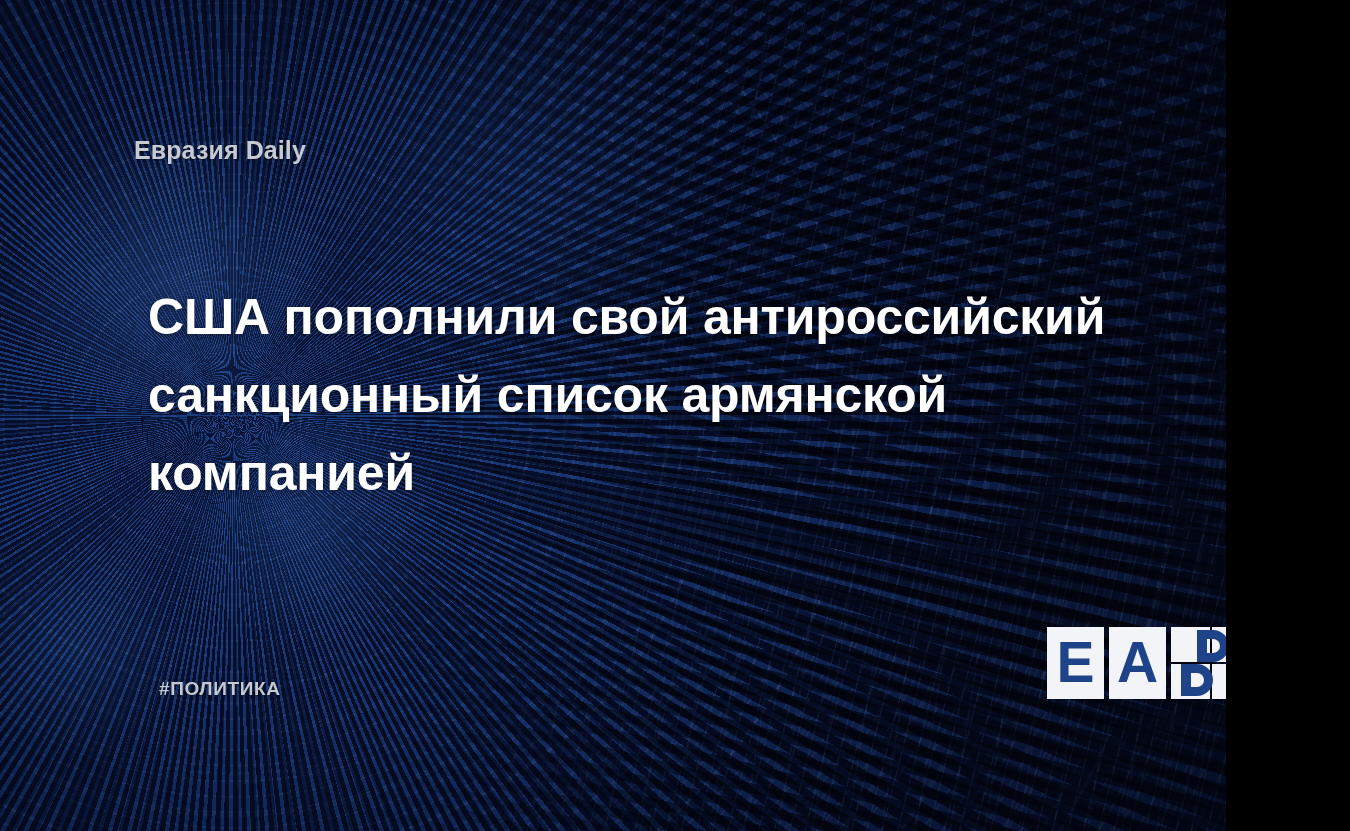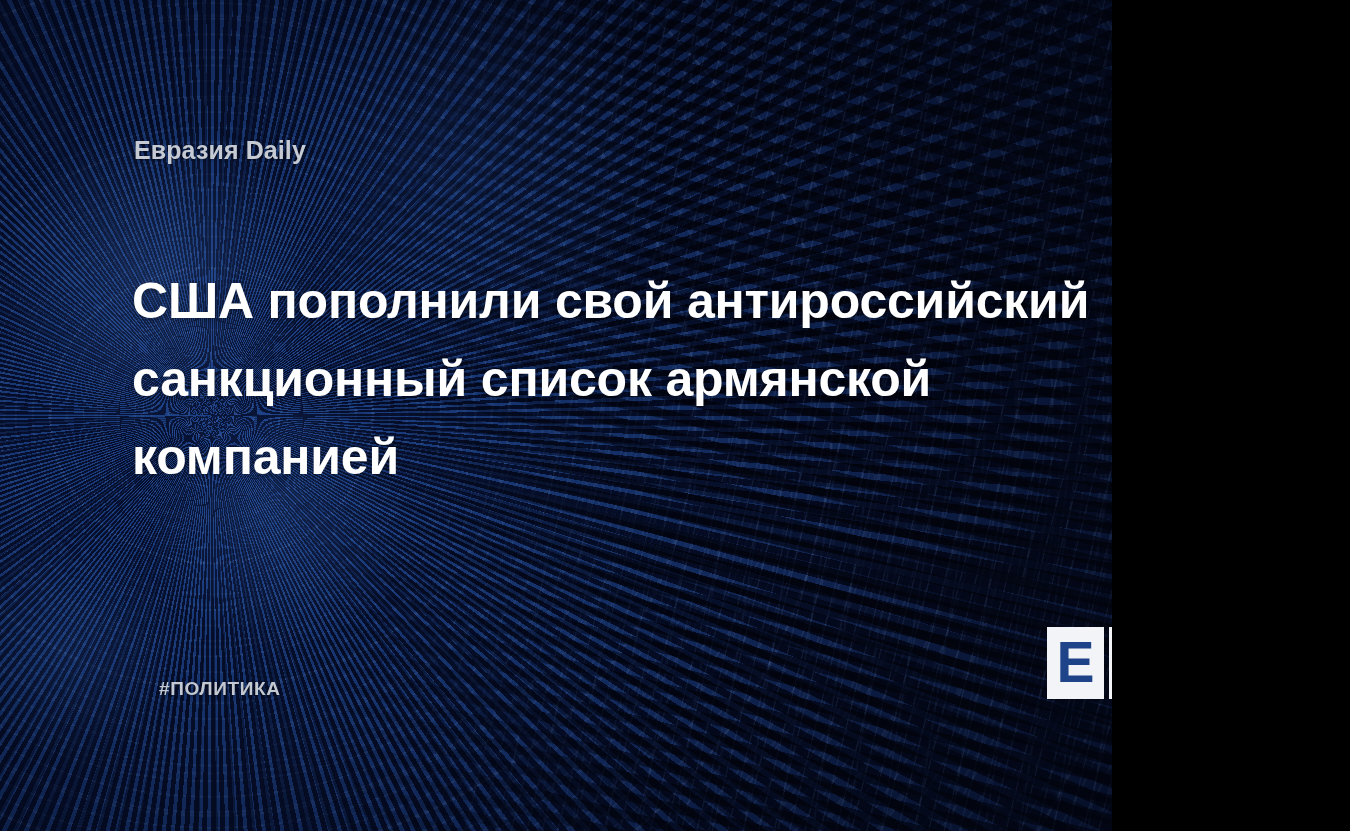--- a/index.html
+++ b/index.html
@@ -3,21 +3,21 @@
 <meta charset="utf-8">
 <title>EADaily news card</title>
 <style>
   html, body {
     margin: 0;
     padding: 0;
     background: #000;
   }
   #card {
     position: relative;
-    width: 1112px;
+    width: 1226px;
     height: 831px;
     overflow: hidden;
     font-family: "Liberation Sans", "DejaVu Sans", sans-serif;
     background: #0d2356;
     user-select: none;
   }
 
   
   .bg-layer {
     position: absolute;
@@ -113,21 +113,21 @@
     color: #c6cbd3;
     text-shadow: 0 1px 3px rgba(0,0,0,.45);
     white-space: nowrap;
   }
 
   .headline {
     position: absolute;
     left: 132px;
     top: 262px;
     width: 1070px;
-    margin: 0;
+    margin: 16px;
     font-size: 50px;
     line-height: 78px;
     font-weight: 700;
     color: #ffffff;
     letter-spacing: -0.2px;
     text-shadow: 0 2px 6px rgba(0,0,0,.35);
   }
 
   .category {
     position: absolute;

